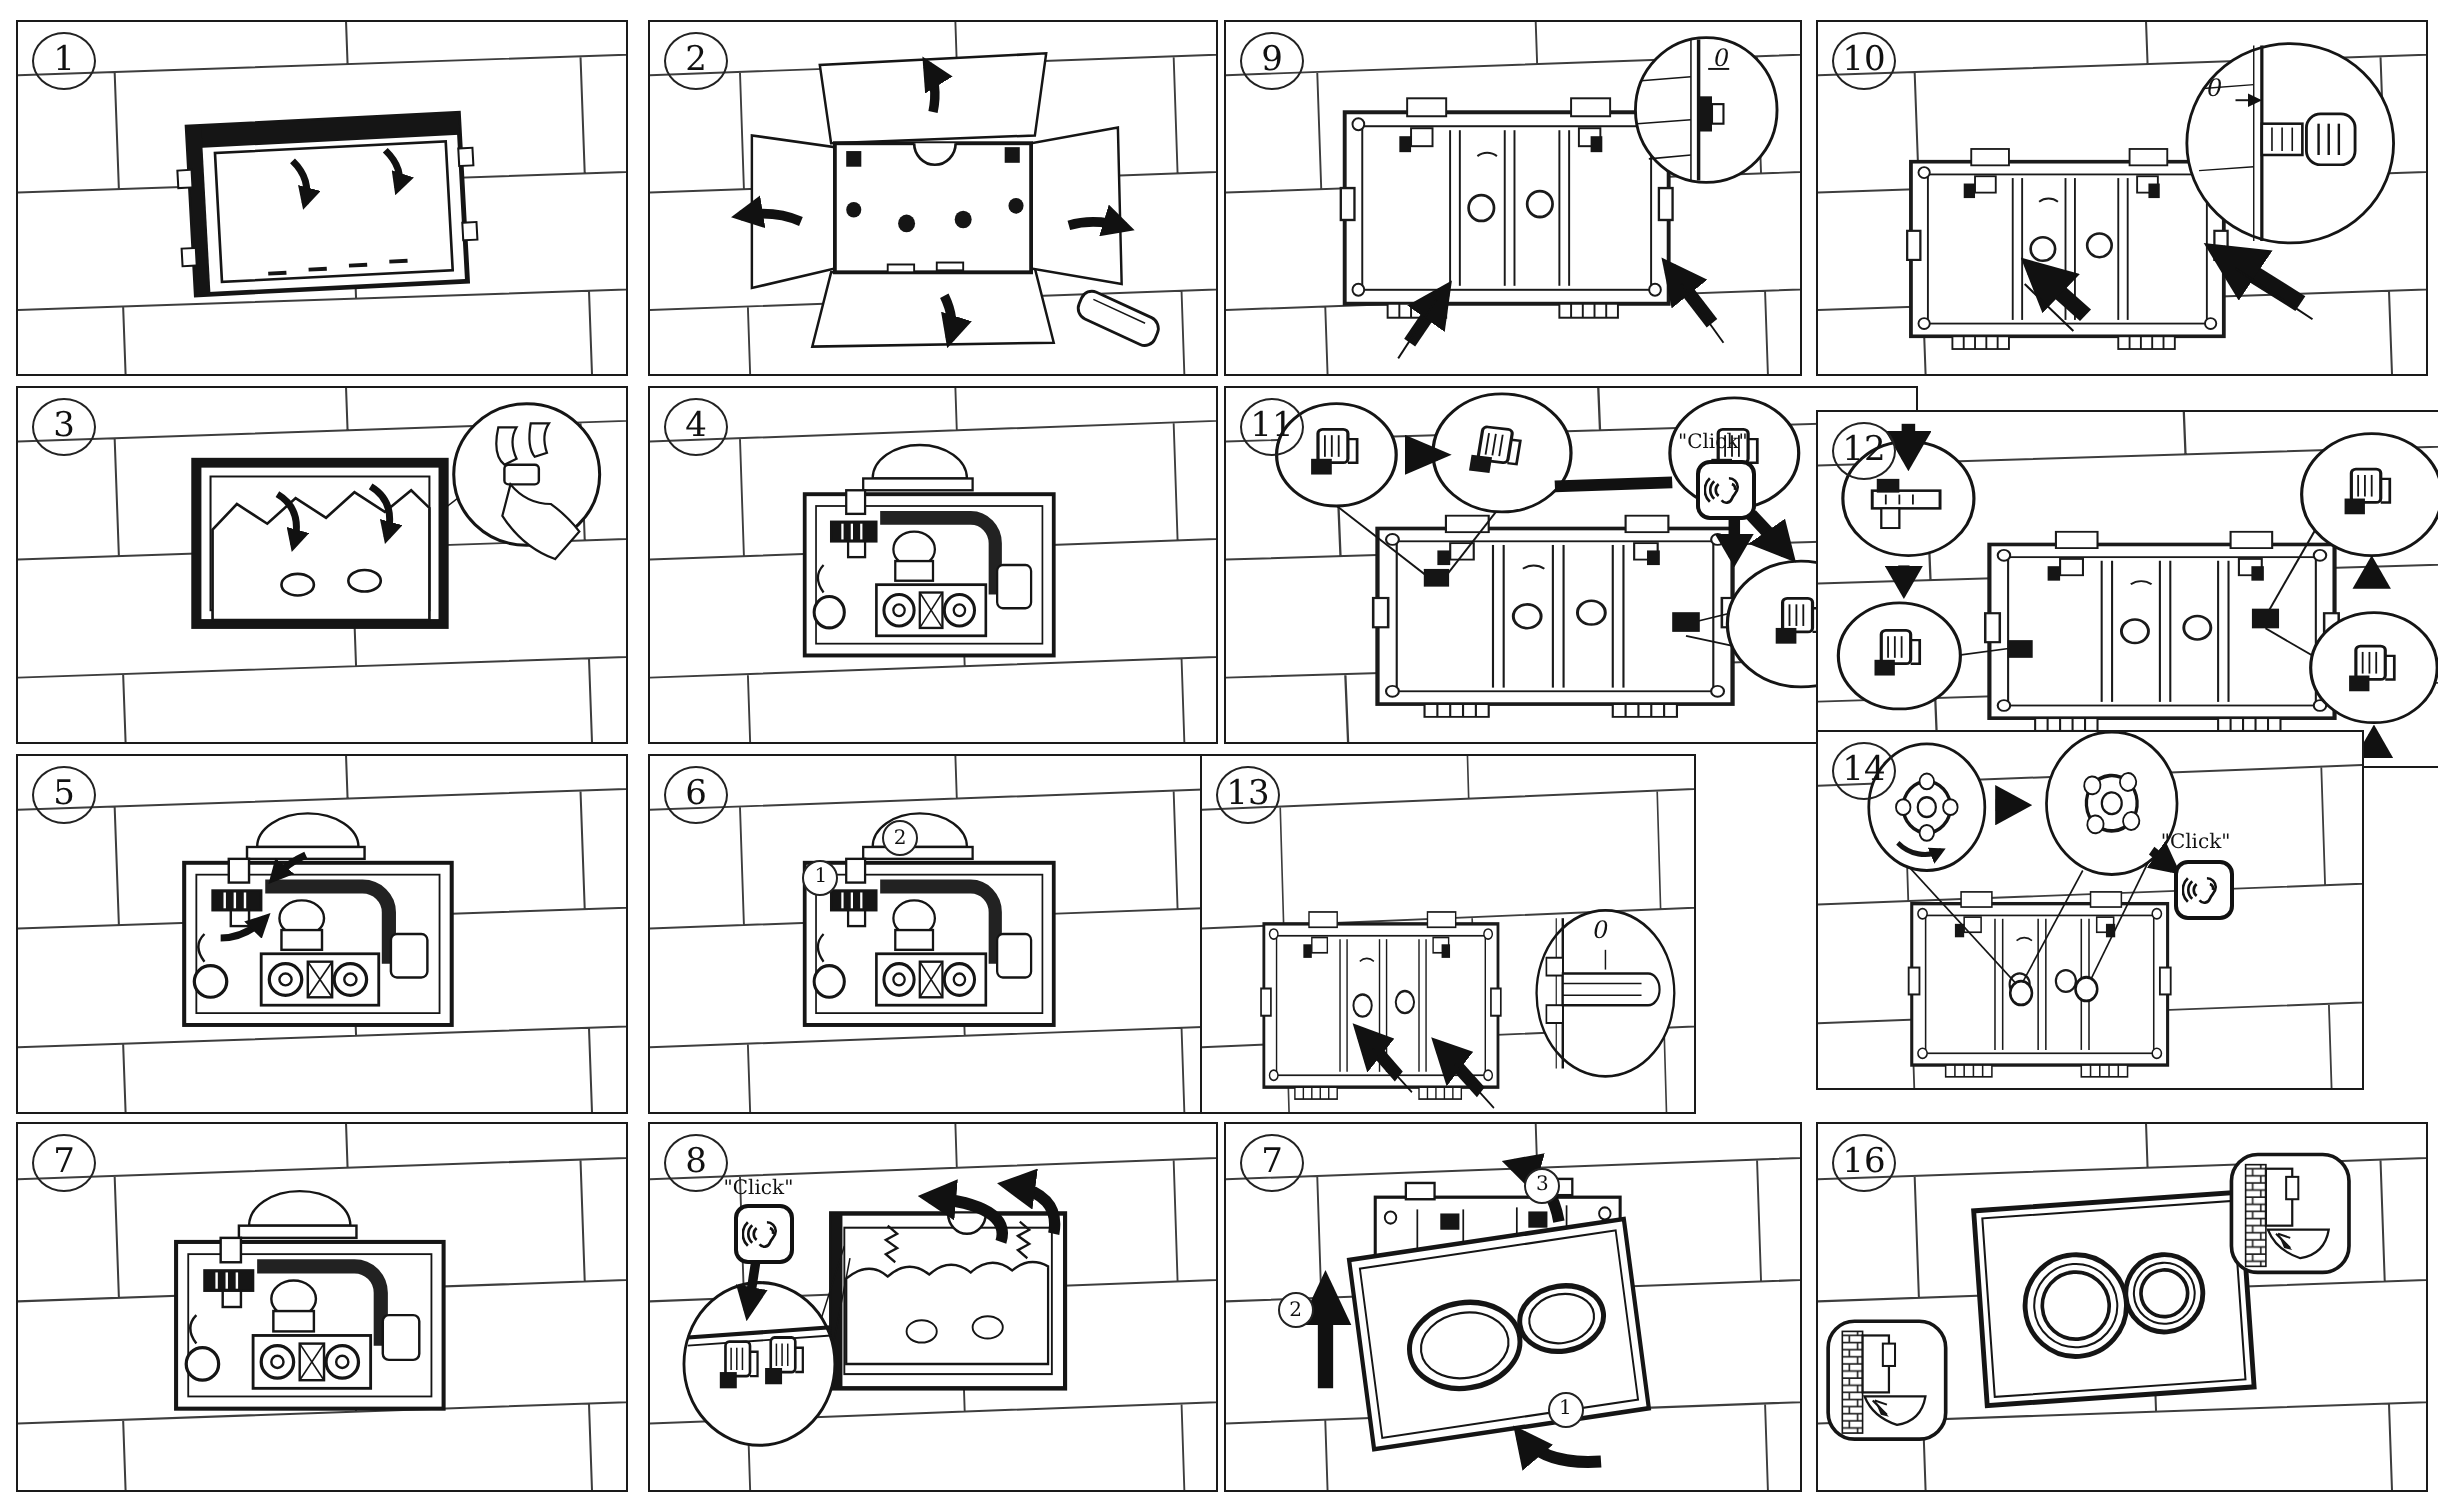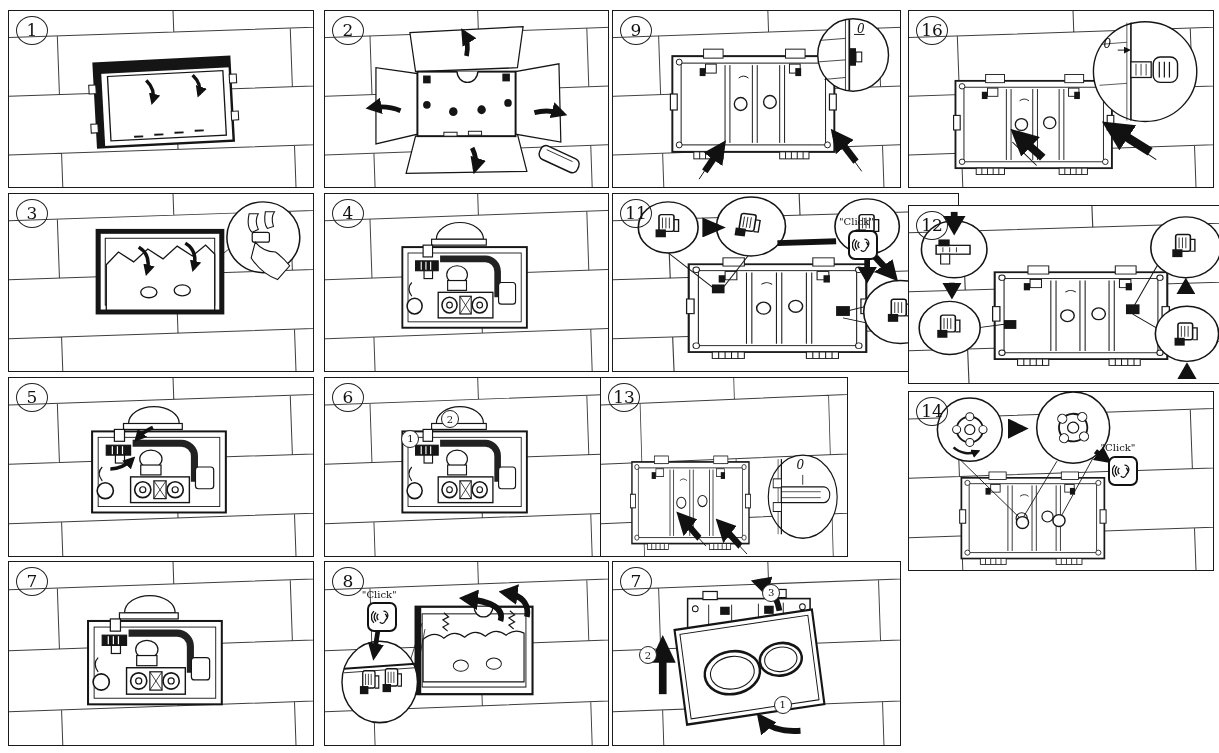--- a/index.html
+++ b/index.html
@@ -244,21 +244,21 @@
         <line x1="224" y1="54" x2="224" y2="66" stroke-width="0.8"></line>
         <line x1="229" y1="54" x2="229" y2="66" stroke-width="0.8"></line>
         <line x1="234" y1="54" x2="234" y2="66" stroke-width="0.8"></line>
         <rect x="241" y="47" width="24" height="26" rx="7" stroke-width="1.4"></rect>
         <line x1="247" y1="52" x2="247" y2="68" stroke-width="1.2"></line>
         <line x1="252" y1="52" x2="252" y2="68" stroke-width="1.2"></line>
         <line x1="257" y1="52" x2="257" y2="68" stroke-width="1.2"></line>
         <path d="M206,40 L217,40" stroke-width="1" marker-end="url(#ahs)"></path>
       </g>
     </svg>
-    <div class="num">16</div>
+    <div class="num">10</div>
     <span class="zero" style="left:64%;top:15%">0</span>
   </div>
 
   <div class="panel" style="left:8px;top:193px;width:306px;height:179px">
     <svg class="psvg" viewBox="0 0 300 180" preserveAspectRatio="none">
         <g stroke="#3d3d3d" stroke-width="1" fill="none" transform="rotate(-2,150,90)">
           <path d="M-60,-38 H360 M-65,-38 V22 M165,-38 V22 M-60,22 H360 M-180,22 V82 M50,22 V82 M280,22 V82 M-60,82 H360 M-65,82 V142 M165,82 V142 M-60,142 H360 M-180,142 V202 M50,142 V202 M280,142 V202 M-60,202 H360 M-65,202 V262 M165,202 V262 "></path>
         </g>
       <g fill="#fff" stroke="#151515">
         <rect x="88" y="38" width="122" height="82" stroke-width="5"></rect>
@@ -416,21 +416,21 @@
         <path d="M220,110 h52 a7,8 0 0 1 0,16 h-52 z" stroke-width="1.3"></path>
         <line x1="220" y1="115" x2="268" y2="115" stroke-width="0.8"></line>
         <line x1="220" y1="121" x2="268" y2="121" stroke-width="0.8"></line>
         <line x1="246" y1="98" x2="246" y2="108" stroke-width="0.9"></line>
       </g>
     </svg>
     <div class="num">13</div>
     <span class="zero" style="left:79.5%;top:45%">0</span>
   </div>
 
-  <div class="panel" style="left:908px;top:391px;width:306px;height:180px">
+  <div class="panel" style="left:908px;top:365px;width:274px;height:180px">
     <svg class="psvg" viewBox="0 0 300 180" preserveAspectRatio="none">
         <g stroke="#3d3d3d" stroke-width="1" fill="none" transform="rotate(-2,150,90)">
           <path d="M-60,-38 H360 M-65,-38 V22 M165,-38 V22 M-60,22 H360 M-180,22 V82 M50,22 V82 M280,22 V82 M-60,82 H360 M-65,82 V142 M165,82 V142 M-60,142 H360 M-180,142 V202 M50,142 V202 M280,142 V202 M-60,202 H360 M-65,202 V262 M165,202 V262 "></path>
         </g>
       <use href="#g-frame" transform="translate(50,80) scale(0.85)"></use>
       <g stroke="#151515">
         <line x1="110" y1="128" x2="46" y2="64" stroke-width="0.9"></line>
         <line x1="112" y1="128" x2="146" y2="70" stroke-width="0.9"></line>
         <line x1="150" y1="126" x2="182" y2="66" stroke-width="0.9"></line>
       </g>
@@ -554,14 +554,34 @@
         <path d="M174,48 q-4,-22 -24,-28" stroke-width="6" marker-end="url(#ah)"></path>
         <path d="M196,166 q-30,2 -42,-13" stroke-width="6" marker-end="url(#ah)"></path>
       </g>
     </svg>
     <div class="num">7</div>
     <div class="step" style="left:56%;top:73%">1</div>
     <div class="step" style="left:9%;top:46%">2</div>
     <div class="step" style="left:52%;top:12%">3</div>
   </div>
 
+  <div class="panel" style="left:908px;top:561px;width:306px;height:185px">
+    <svg class="psvg" viewBox="0 0 300 180" preserveAspectRatio="none">
+        <g stroke="#3d3d3d" stroke-width="1" fill="none" transform="rotate(-2,150,90)">
+          <path d="M-60,-38 H360 M-65,-38 V22 M165,-38 V22 M-60,22 H360 M-180,22 V82 M50,22 V82 M280,22 V82 M-60,82 H360 M-65,82 V142 M165,82 V142 M-60,142 H360 M-180,142 V202 M50,142 V202 M280,142 V202 M-60,202 H360 M-65,202 V262 M165,202 V262 "></path>
+        </g>
+      <g transform="rotate(-4,146,86)" fill="#fff" stroke="#151515">
+        <rect x="80" y="38" width="132" height="96" stroke-width="2.4"></rect>
+        <rect x="84" y="42" width="124" height="88" stroke-width="1"></rect>
+        <circle cx="127" cy="88" r="25" stroke-width="2.4"></circle>
+        <circle cx="127" cy="88" r="20.5" stroke-width="1"></circle>
+        <circle cx="127" cy="88" r="16.5" stroke-width="1.8"></circle>
+        <circle cx="171" cy="85" r="19" stroke-width="2.4"></circle>
+        <circle cx="171" cy="85" r="15" stroke-width="1"></circle>
+        <circle cx="171" cy="85" r="11.5" stroke-width="1.8"></circle>
+      </g>
+      <use href="#g-inset" transform="translate(4,96)"></use>
+      <use href="#g-inset" transform="translate(203,14)"></use>
+    </svg>
+    <div class="num">16</div>
+  </div>
 
 </div>
 
 </body></html>

